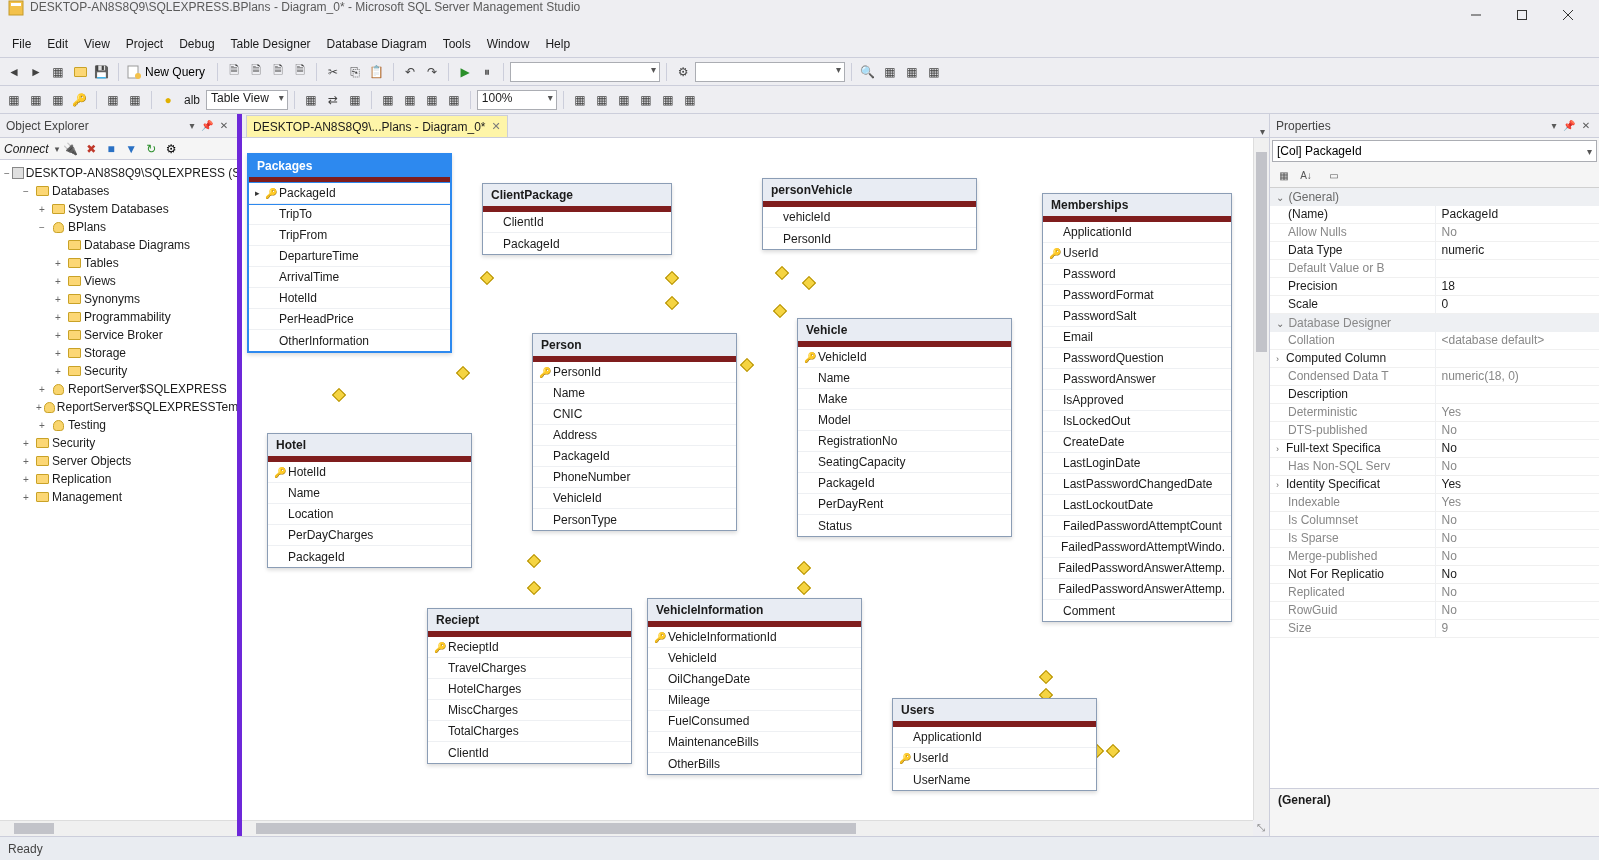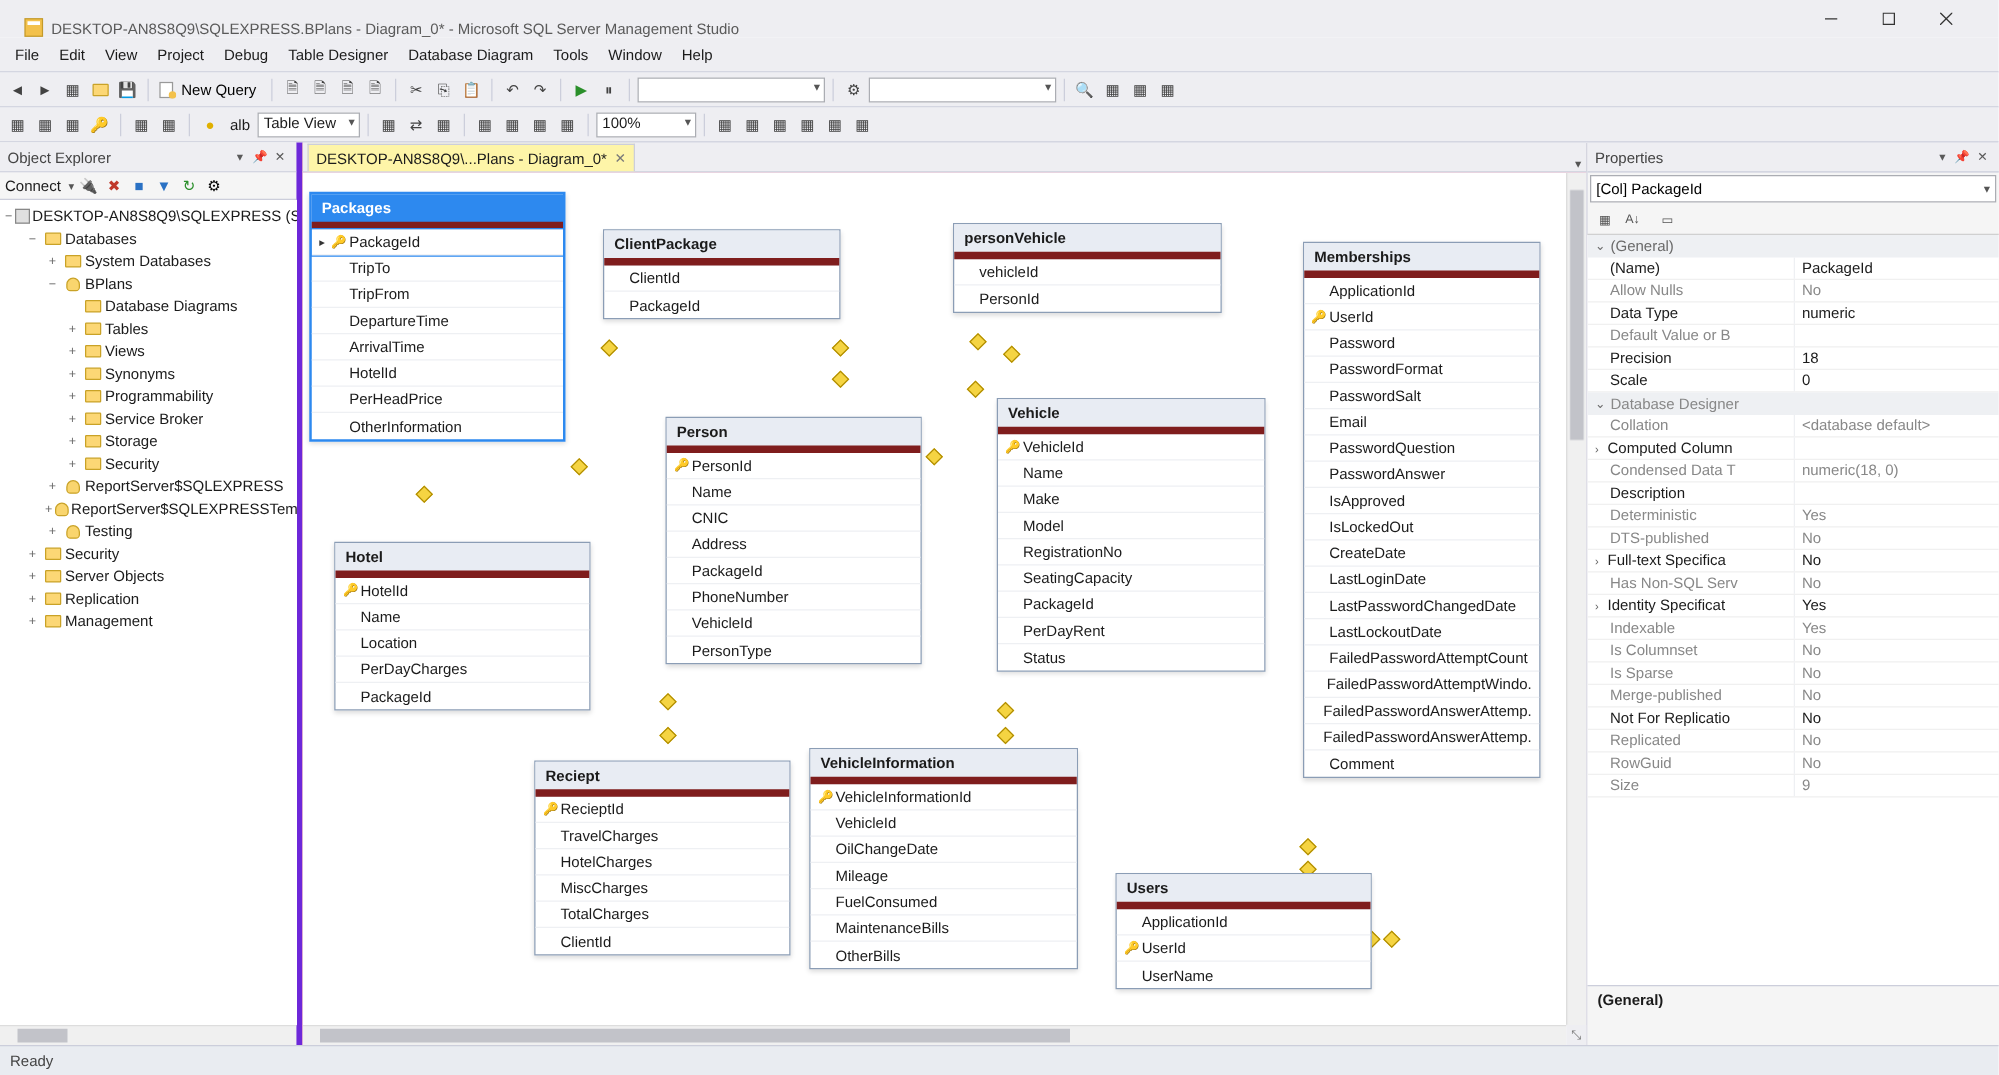--- a/index.html
+++ b/index.html
@@ -1,19 +1,19 @@
 <!DOCTYPE html>
 <html><head>
 <meta charset="utf-8">
 <style>
 * { box-sizing: border-box; margin: 0; padding: 0; font-family: "Segoe UI", Tahoma, sans-serif; font-size: 12px; }
 body { background: #fff; overflow: hidden; width: 1599px; height: 860px; position: relative; }
 
 
-.titlebar { height: 30px; background: #eeeef2; display: flex; align-items: flex-end; padding: 0 19px; color: #717171; }
+.titlebar { height: 30px; background: #eeeef2; display: flex; align-items: flex-start; padding: 0 8px; color: #717171; }
 .titlebar .app-icon { width: 16px; height: 16px; margin-right: 6px; display:inline-block; }
 .titlebar .title { flex: 1; font-size: 12px; color: #5a5a5a; }
 .titlebar .win-btns { display: flex; gap: 0; }
 .titlebar .win-btn { width: 46px; height: 30px; display: flex; align-items: center; justify-content: center; color: #555; }
 
 
 .menubar { height: 28px; background: #eeeef2; display: flex; align-items: center; padding: 0 4px; border-bottom: 1px solid #cccedb; }
 .menubar .menu-item { padding: 4px 8px; color: #1b1b1b; }
 
 
@@ -28,21 +28,21 @@
 
 .main { display: flex; height: calc(860px - 30px - 28px - 28px - 28px - 24px); }
 
 
 .panel { display: flex; flex-direction: column; background: #f5f5f5; border-right: 5px solid #6d28d9; }
 .panel-header { height: 24px; background: #eeeef2; display: flex; align-items: center; padding: 0 6px; color: #444; border-bottom: 1px solid #cccedb; }
 .panel-header .title { flex:1; }
 .panel-header .icon { width: 14px; height:14px; margin-left:2px; color:#5a5a5a; display:flex; align-items:center; justify-content:center; font-size:10px; }
 .obj-explorer { width: 242px; }
 .connect-bar { height: 22px; display:flex; align-items:center; padding:0 4px; gap:4px; border-bottom:1px solid #cccedb; background:#f5f5f5;}
-.connect-bar .lbl { color:#1b1b1b; padding-right:2px;}
+.connect-bar .lbl { color:#1b1b1b; padding-right:2px;font-style:italic;}
 .connect-bar .ico { width:16px; height:16px; display:flex; align-items:center; justify-content:center; }
 .tree { flex:1; overflow:auto; background:#fff; padding:4px 0; }
 .tree-node { display:flex; align-items:center; height:18px; padding-left:4px; white-space:nowrap; color:#1b1b1b;}
 .tree-node .toggle { width:12px; text-align:center; color:#666; font-size:10px; }
 .tree-node .node-icon { width:16px; height:14px; margin:0 2px; display:inline-flex; align-items:center; justify-content:center; }
 .folder-icon { width:13px; height:10px; background:#fcd775; border:1px solid #c9a227; border-radius:1px; display:inline-block; }
 .db-icon { width:11px; height:11px; background:#f9d56e; border:1px solid #c9a227; border-radius:50% 50% 30% 30%; display:inline-block; }
 .server-icon { width:12px; height:12px; background:#e0e0e0; border:1px solid #888; display:inline-block; }
 .hscroll { height:16px; background:#f0f0f0; border-top:1px solid #ddd; display:flex; }
 .hscroll .thumb { width:40px; background:#c2c3c9; margin:2px 0 2px 14px; }

